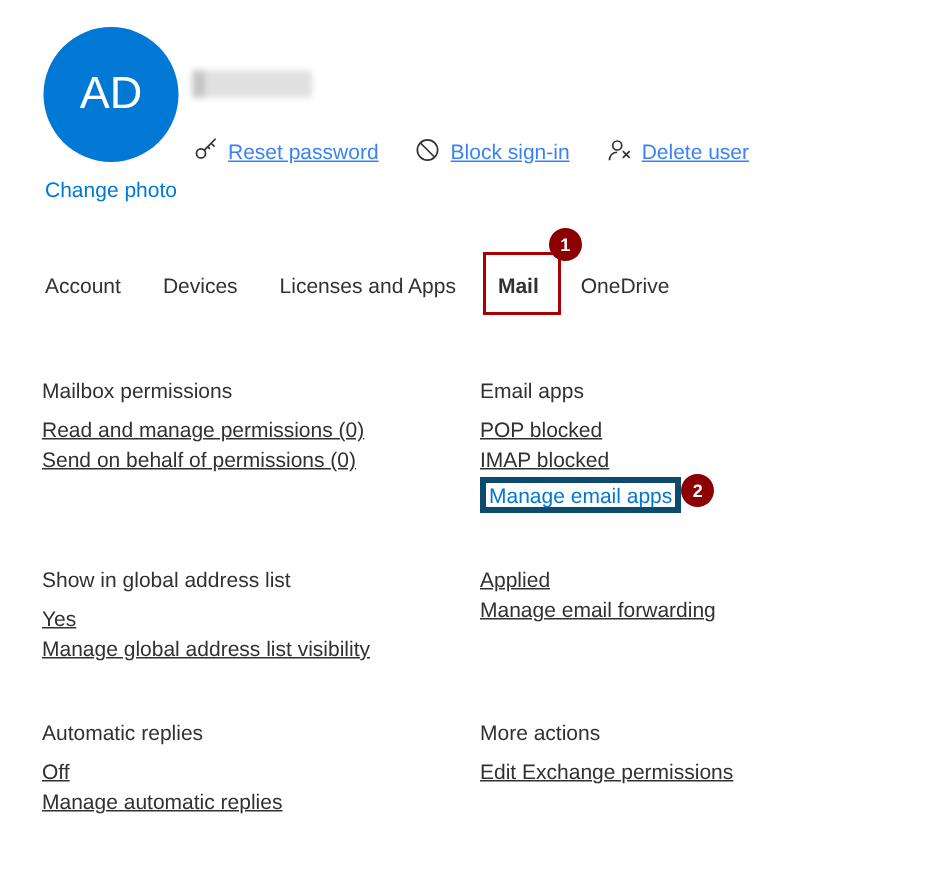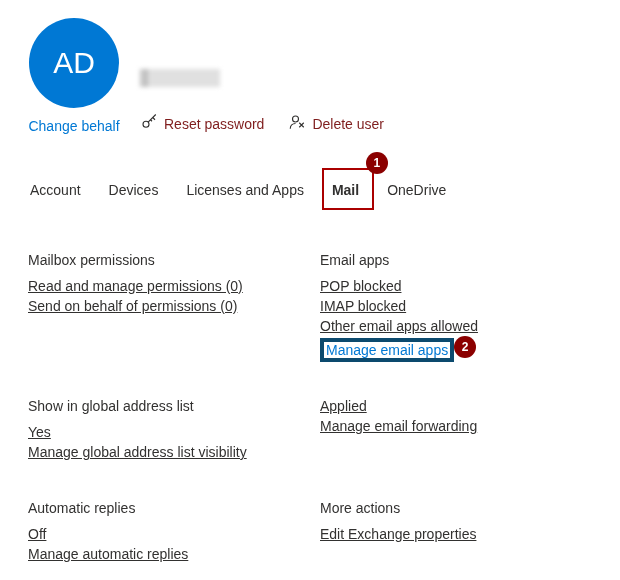--- a/index.html
+++ b/index.html
@@ -1,55 +1,62 @@
 <!DOCTYPE html>
 <html><head>
   <meta charset="utf-8">
   <style>
     * { box-sizing: border-box; margin: 0; padding: 0; }
     body { font-family: "Segoe UI", -apple-system, sans-serif; font-size: 14px; color: #323130; width: 620px; height: 580px; padding: 18px 24px; background: #fff; }
-    .header { display: flex; align-items: flex-end; gap: 16px; }
+    .header { display: flex; align-items: center; gap: 4px; }
     .avatar-col { display: flex; flex-direction: column; align-items: center; width: 100px; }
     .avatar { width: 90px; height: 90px; border-radius: 50%; background: #0078d4; color: #fff; display: flex; align-items: center; justify-content: center; font-size: 30px; font-weight: 400; }
     .change-photo { color: #0078d4; font-size: 14px; margin-top: 10px; cursor: pointer; }
     .header-right { flex: 1; padding-top: 6px; }
     .user-name { height: 24px; margin-bottom: 20px; }
     .redact { display: inline-block; background: linear-gradient(90deg,#bdbdbd 0,#d5d5d5 4px,#bdbdbd 4px,#bdbdbd 8px,#e0e0e0 8px,#e0e0e0 12px); filter: blur(2px); width: 80px; height: 18px; }
     .action-row { display: flex; gap: 24px; align-items: center; }
-    .action { display: flex; align-items: center; gap: 6px; color: #7f1d1d; cursor: pointer; }
+    .action { display: flex; align-items: center; gap: 6px; color: #3b82f6; cursor: pointer; text-decoration: underline; }
     .action svg { width: 18px; height: 18px; }
     .tabs { display: flex; gap: 28px; margin-top: 44px; padding-left: 6px; position: relative; }
     .tab { color: #323130; cursor: pointer; padding: 4px 0; }
     .tab.active { font-weight: 600; }
     .tab-highlight { position: absolute; border: 2px solid #a00; pointer-events: none; }
     .callout { position: absolute; width: 22px; height: 22px; border-radius: 50%; background: #8b0000; color: #fff; display: flex; align-items: center; justify-content: center; font-size: 12px; font-weight: 600; pointer-events: none; }
     .content { display: grid; grid-template-columns: 1fr 1fr; column-gap: 16px; row-gap: 36px; margin-top: 50px; padding-left: 4px; }
     .section h3 { font-size: 14px; font-weight: 400; color: #323130; margin-bottom: 10px; }
     .section .line { font-size: 14px; margin-bottom: 4px; color: #323130; text-decoration: underline; }
     .link { color: #0078d4; cursor: pointer; }
     .rel { position: relative; display: inline-block; }
     .link-box { border: 4px solid #0c4a6e; padding: 0 2px; display: inline-block; }
   </style>
 </head>
 <body>
 
 <div class="header">
   <div class="avatar-col">
     <div class="avatar">AD</div>
-    <div class="change-photo">Change behalf</div>
+    <div class="change-photo">Change photo</div>
   </div>
   <div class="header-right">
     <div class="user-name"><span class="redact"></span></div>
     <div class="action-row">
       <div class="action">
         <span><svg viewBox="0 0 24 24" fill="none" stroke="#323130" stroke-width="1.5">
               <circle cx="8" cy="15" r="4"></circle>
               <path d="M10.5 12.5 L21 2 M17 6 L20 9 M14 9 L16 11"></path>
             </svg></span>
         <span>Reset password</span>
+      </div>
+      <div class="action">
+        <span><svg viewBox="0 0 24 24" fill="none" stroke="#323130" stroke-width="1.5">
+              <circle cx="12" cy="12" r="9"></circle>
+              <path d="M6 6 L18 18"></path>
+            </svg></span>
+        <span>Block sign-in</span>
       </div>
       <div class="action">
         <span><svg viewBox="0 0 24 24" fill="none" stroke="#323130" stroke-width="1.5">
               <circle cx="10" cy="8" r="4"></circle>
               <path d="M3 21c0-4 3-7 7-7 M15 13l6 6 M21 13l-6 6"></path>
             </svg></span>
         <span>Delete user</span>
       </div>
     </div>
   </div>
@@ -72,21 +79,20 @@
   <div class="section">
     <h3>Mailbox permissions</h3>
     <div class="line link">Read and manage permissions (0)</div>
     <div class="line link">Send on behalf of permissions (0)</div>
   </div>
 
   <div class="section">
     <h3>Email apps</h3>
     <div class="line">POP blocked</div>
     <div class="line">IMAP blocked</div>
-    <div class="line">Other email apps allowed</div>
     <div class="rel">
       <span class="link link-box">Manage email apps</span>
       <div class="callout" style="right:-22px; top:-2px;">2</div>
     </div>
   </div>
 
   <div class="section">
     <h3>Show in global address list</h3>
     <div class="line">Yes</div>
     <div class="line link">Manage global address list visibility</div>
@@ -98,16 +104,16 @@
   </div>
 
   <div class="section">
     <h3>Automatic replies</h3>
     <div class="line">Off</div>
     <div class="line link">Manage automatic replies</div>
   </div>
 
   <div class="section">
     <h3>More actions</h3>
-    <div class="line link">Edit Exchange properties</div>
+    <div class="line link">Edit Exchange permissions</div>
   </div>
 
 </div>
 
 </body></html>

